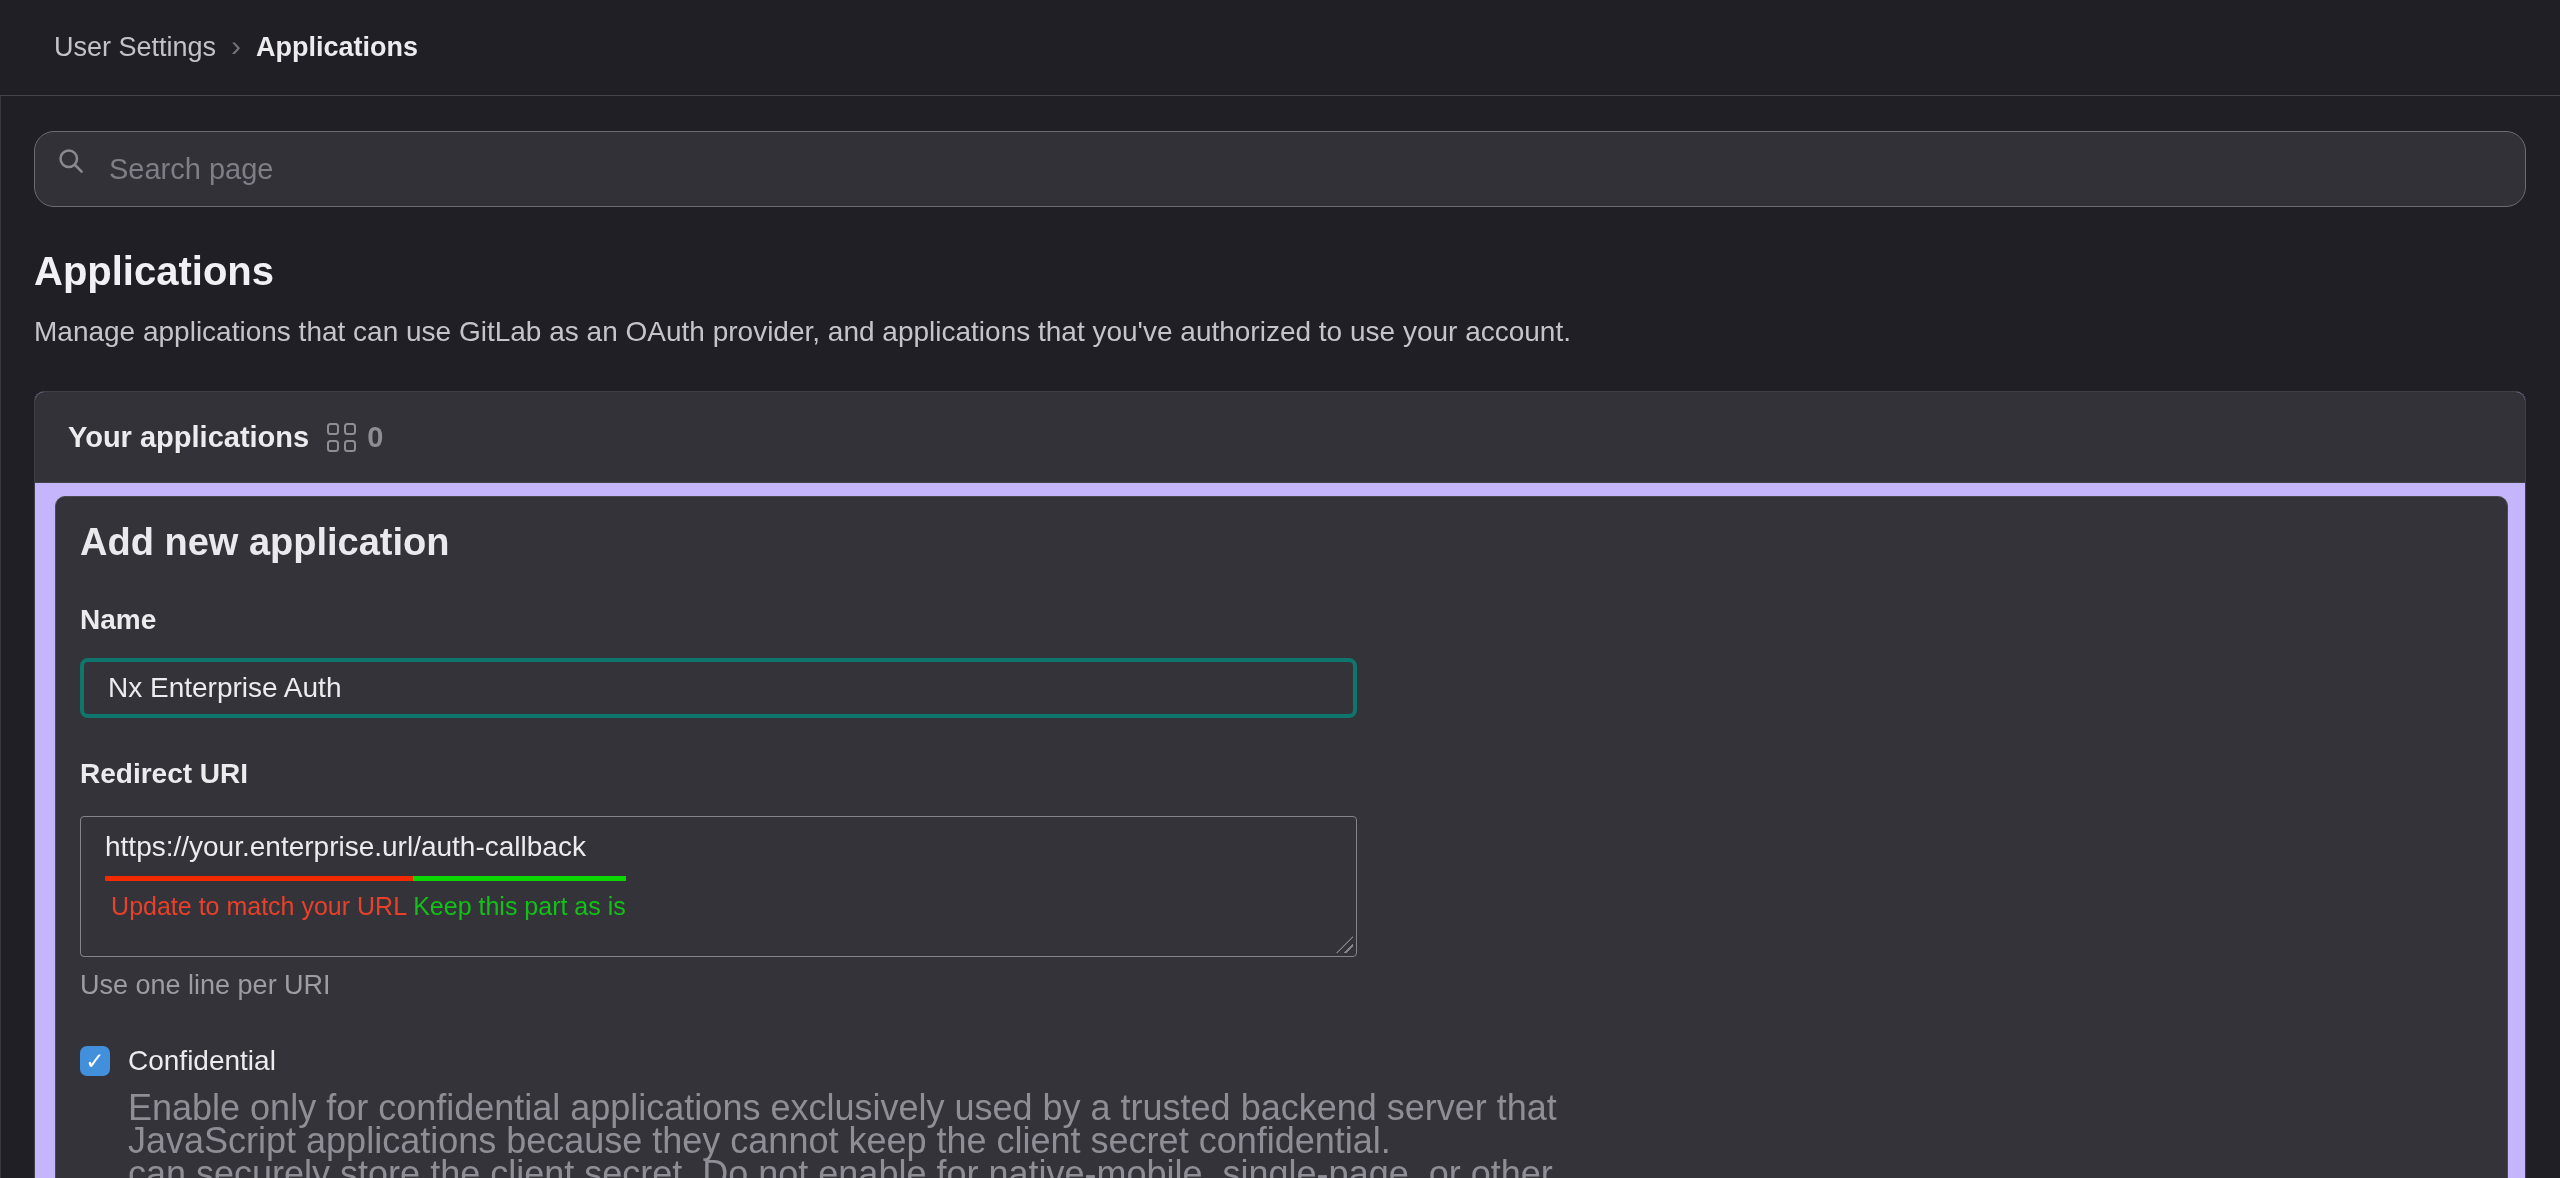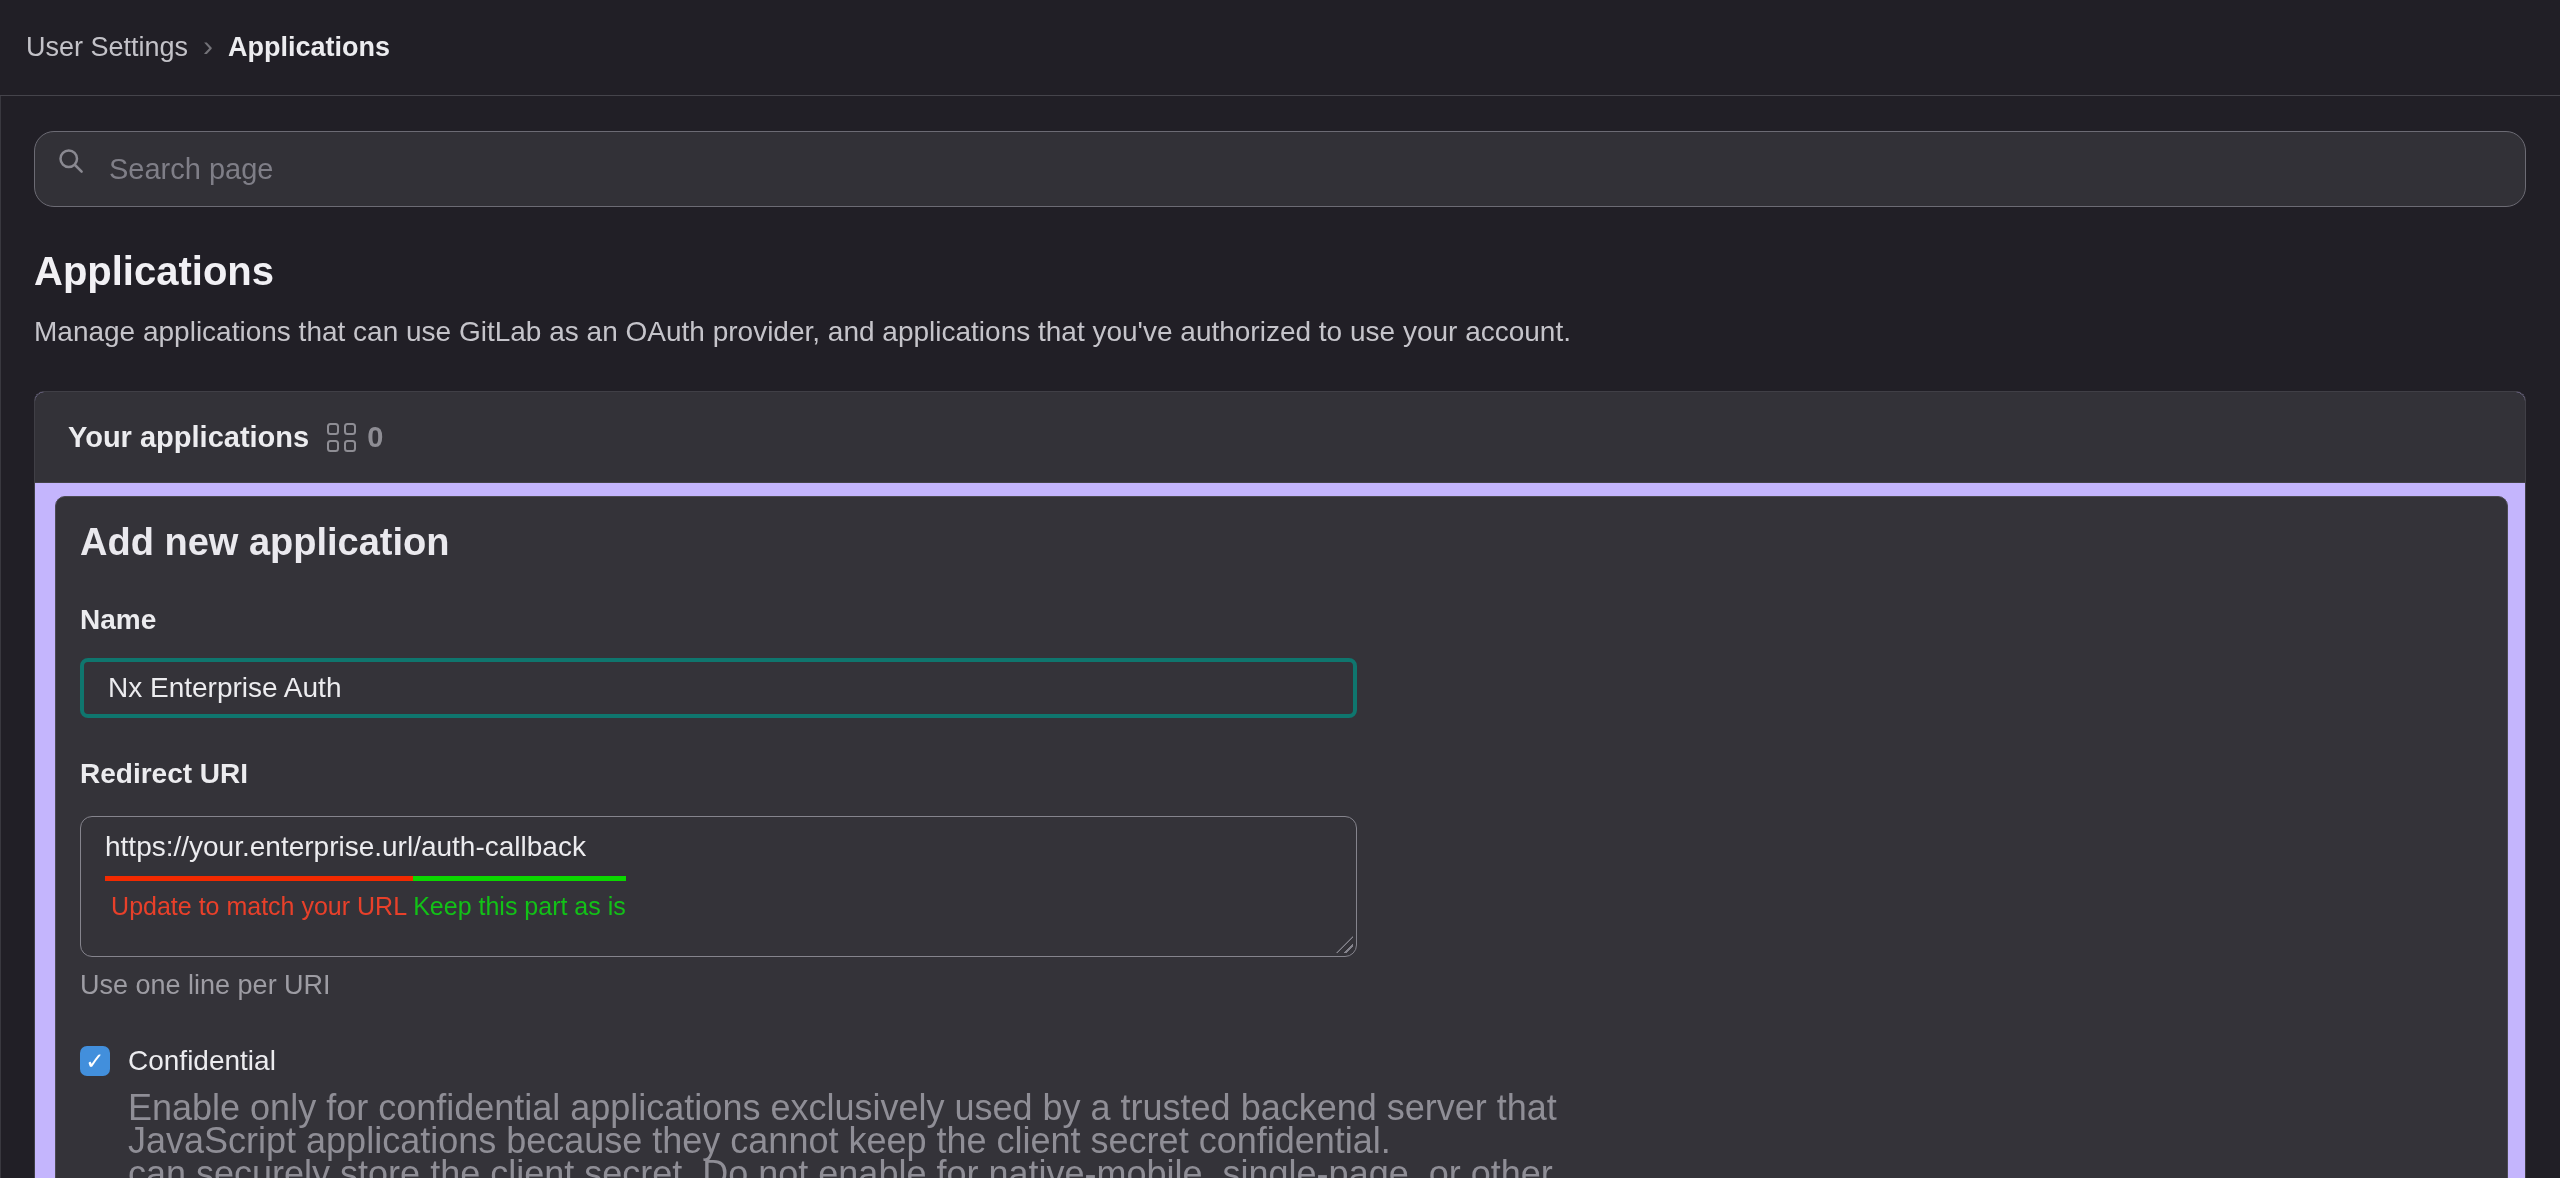--- a/index.html
+++ b/index.html
@@ -7,21 +7,21 @@
   body {
     background:#211f26;
     font-family:"Liberation Sans","DejaVu Sans",sans-serif;
     color:#ececef;
     font-size:28px;
     position:relative;
   }
   
   .topbar {
     height:96px; display:flex; align-items:center;
-    padding:0 26px; background:#211f26;
+    padding:0 54px; background:#211f26;
     border-bottom:1px solid #45444b;
   }
   .breadcrumb { display:flex; align-items:center; gap:15px; font-size:27px; }
   .crumb-link { color:#c3c2c8; cursor:pointer; }
   .crumb-sep { color:#737278; font-size:30px; line-height:1; padding-bottom:4px; }
   .crumb-current { color:#ececef; font-weight:700; }
   .left-edge {
     position:absolute; left:0; top:96px; bottom:0; width:1px;
     background:#39383f;
   }
@@ -72,21 +72,21 @@
   .field-label { font-size:28px; font-weight:700; margin-top:40px; color:#ececef; }
   .text-input {
     display:block; margin-top:22px; width:1277px; height:60px;
     background:transparent; border:4px solid #0f766e; border-radius:8px;
     color:#ececef; font-size:28px; font-family:inherit; padding:0 24px;
     outline:none;
   }
   
   .uri-box {
     position:relative; margin-top:26px; width:1277px; height:141px;
-    border:1px solid #85848d; border-radius:12px;
+    border:1px solid #85848d; border-radius:4px;
     padding:14px 24px; cursor:text;
   }
   .uri-grid { display:inline-grid; grid-template-columns:auto auto; }
   .uri-text { font-size:28px; color:#ececef; white-space:pre; }
   .uri-underline { height:5px; margin-top:13px; }
   .uri-underline.red { background:#f22a00; }
   .uri-underline.green { background:#0bd800; }
   .uri-note { margin-top:11px; font-size:25px; text-align:center; white-space:nowrap; }
   .uri-note.red { color:#e8402a; }
   .uri-note.green { color:#12c117; }

